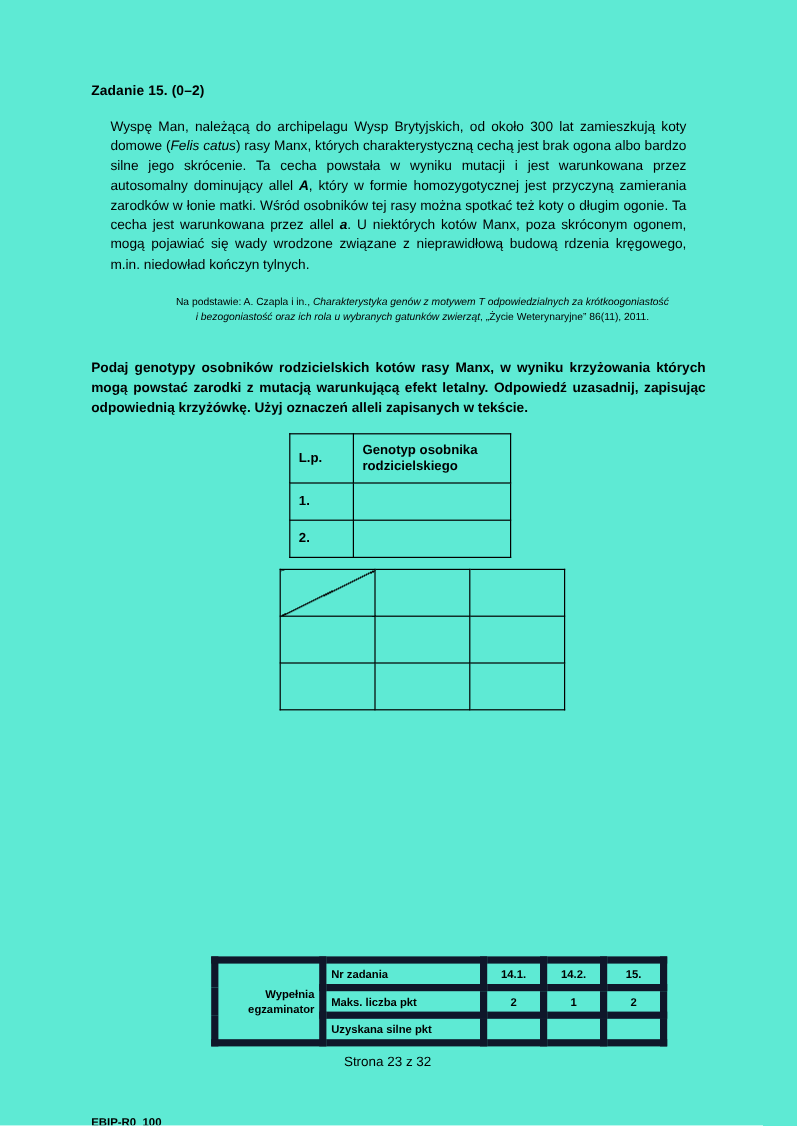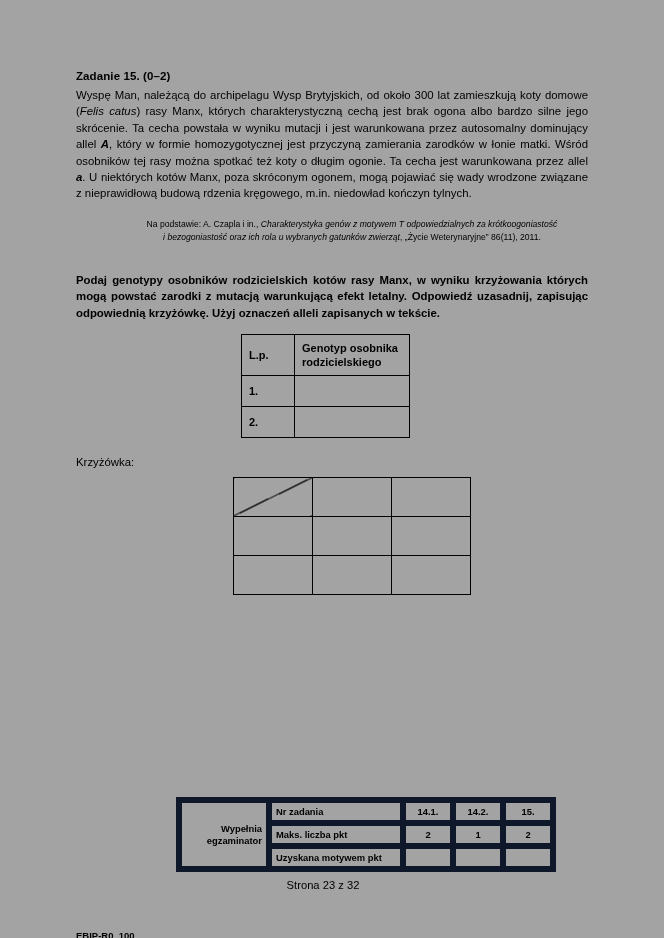--- a/index.html
+++ b/index.html
@@ -8,40 +8,40 @@
     background: #ffffff;
   }
   body {
     font-family: "Liberation Sans", sans-serif;
     color: #000000;
   }
   .page {
     position: relative;
     width: 664px;
     height: 938px;
-    background: #a3a3a3;
+    background: #5eead4;
     overflow: hidden;
   }
   .content {
     position: absolute;
     left: 76px;
     top: 70px;
     width: 512px;
   }
   .task-heading {
     font-size: 11.5px;
     font-weight: bold;
     margin: 0 0 5px 0;
     letter-spacing: 0.1px;
   }
   .body-text {
     font-size: 11.4px;
     line-height: 16.4px;
     text-align: justify;
-    margin: 0;
+    margin: 16px;
   }
   .body-text i { font-style: italic; }
   .body-text b { font-weight: bold; }
   .source {
     margin-top: 16px;
     font-size: 8.6px;
     line-height: 13px;
     text-align: center;
     padding-left: 40px;
   }
@@ -54,21 +54,21 @@
     text-align: justify;
   }
   .label-line {
     margin-top: 23px;
     font-size: 11.4px;
   }
   
   .genotype-table {
     border-collapse: collapse;
     margin: 12px 0 0 165px;
-    width: 169px;
+    width: 185px;
   }
   .genotype-table td, .genotype-table th {
     border: 1px solid #000;
     font-size: 11px;
     padding: 6px 7px;
     vertical-align: middle;
   }
   .genotype-table th {
     font-weight: bold;
     text-align: left;
@@ -176,21 +176,20 @@
         <td class="row-num">1.</td>
         <td class="blank-cell"></td>
       </tr>
       <tr>
         <td class="row-num">2.</td>
         <td class="blank-cell"></td>
       </tr>
     </tbody>
       </table>
 
-    <div class="label-line2">Krzyżówka:</div>
 
     <table class="punnett">
       <tbody>
           <tr>
         <td class="diag"></td>
         <td></td>
         <td></td>
       </tr>
       <tr>
         <td></td>
@@ -219,21 +218,21 @@
       <td class="num">14.2.</td>
       <td class="num">15.</td>
     </tr>
     <tr>
       <td class="rowlabel">Maks. liczba pkt</td>
       <td class="num">2</td>
       <td class="num">1</td>
       <td class="num">2</td>
     </tr>
     <tr>
-      <td class="rowlabel">Uzyskana motywem pkt</td>
+      <td class="rowlabel">Uzyskana silne pkt</td>
       <td class="val"></td>
       <td class="val"></td>
       <td class="val"></td>
     </tr>
   </tbody>
     </table>
 
   <div class="footer-code">EBIP-R0_100</div>
   <div class="footer-page">Strona 23 z 32</div>
 

